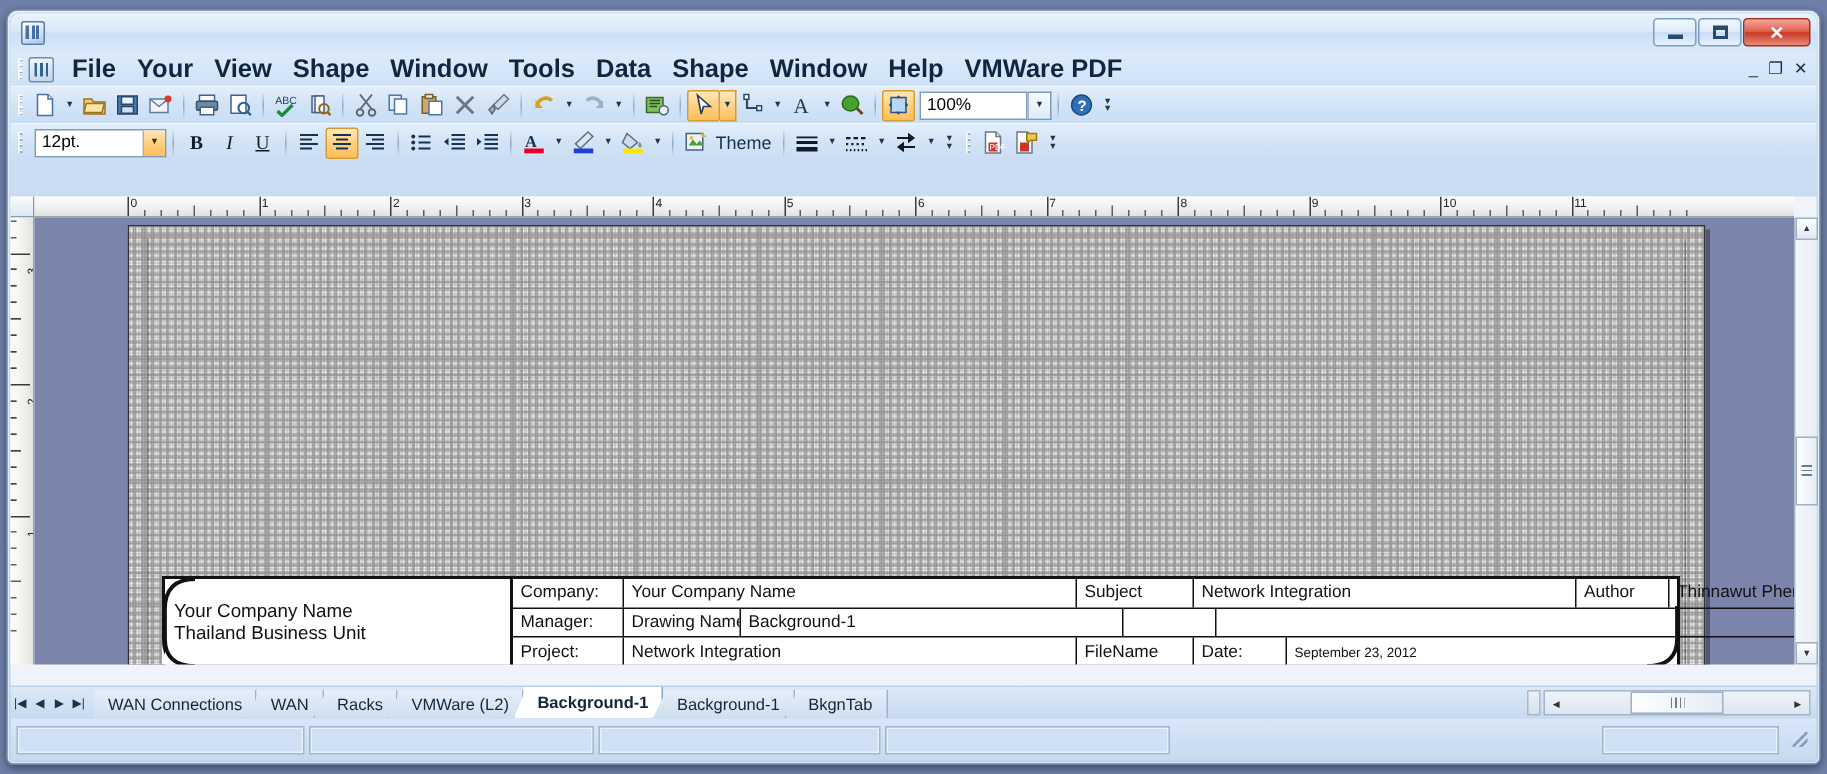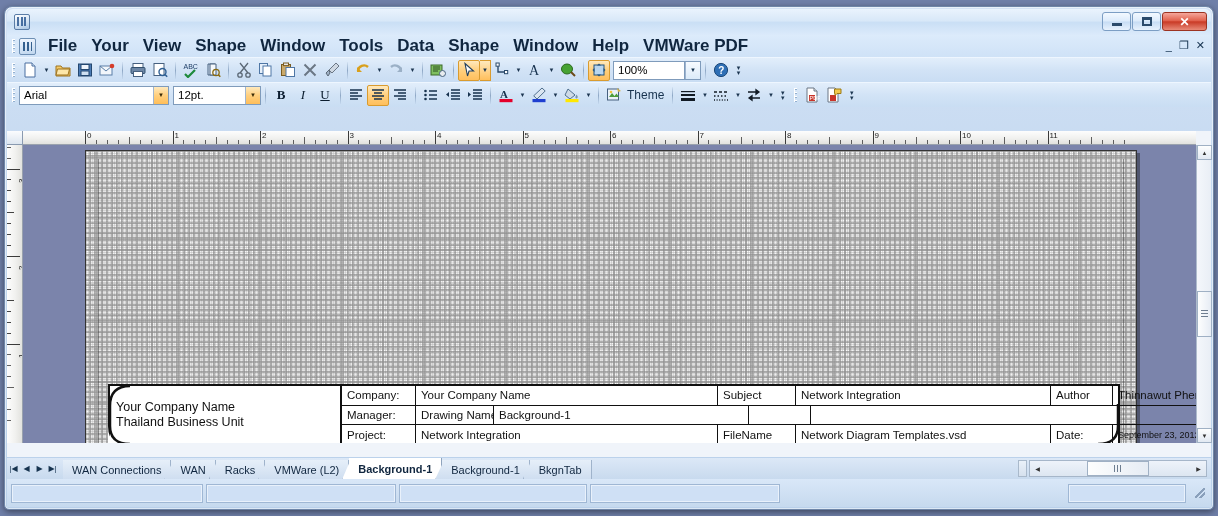--- a/index.html
+++ b/index.html
@@ -503,24 +503,20 @@
         </svg>
     </div>
     <div class="ovf">
         <span>▾</span>
         <span>▾</span>
       </div>
   </div>
 
   <div class="toolbar">
     <div class="gripper"></div>
-    <div class="combo" style="width:150px;">
-      <div class="val">Arial</div>
-      <div class="dd">▼</div>
-    </div>
     <div style="width:4px"></div>
     <div class="combo" style="width:88px;">
       <div class="val">12pt.</div>
       <div class="dd">▼</div>
     </div>
     <div class="tb-sep"></div>
     <div class="fbtn" style="font-weight:bold">B</div>
     <div class="fbtn" style="font-style:italic">I</div>
     <div class="fbtn" style="text-decoration:underline">U</div>
     <div class="tb-sep"></div>
@@ -850,21 +846,20 @@
               <div class="tb-cell lbl">Manager:</div>
               <div class="tb-cell lbl-b">Drawing Name</div>
               <div class="tb-cell val-b">Background-1</div>
               <div class="tb-cell lbl-c"></div>
               <div class="tb-cell val-c"></div>
             </div>
             <div class="tb-row">
               <div class="tb-cell lbl">Project:</div>
               <div class="tb-cell val-a">Network Integration</div>
               <div class="tb-cell lbl-b">FileName</div>
-              <div class="tb-cell val-b">Network Diagram Templates.vsd</div>
               <div class="tb-cell lbl-c">Date:</div>
               <div class="tb-cell val-c small">September 23, 2012</div>
             </div>
           </div>
         </div>
         <svg id="tb-round" viewBox="0 0 1012 62" preserveAspectRatio="none">
           <path d="M0,0 L0,42 Q0,62 20,62 L0,62 Z" fill="#fff"></path>
           <path d="M22,2 Q2,2 2,22 L2,42 Q2,60 22,60" fill="none" stroke="#111" stroke-width="2.5"></path>
           <path d="M990,60 Q1010,60 1010,42 L1010,20" fill="none" stroke="#111" stroke-width="2.5"></path>
         </svg>

